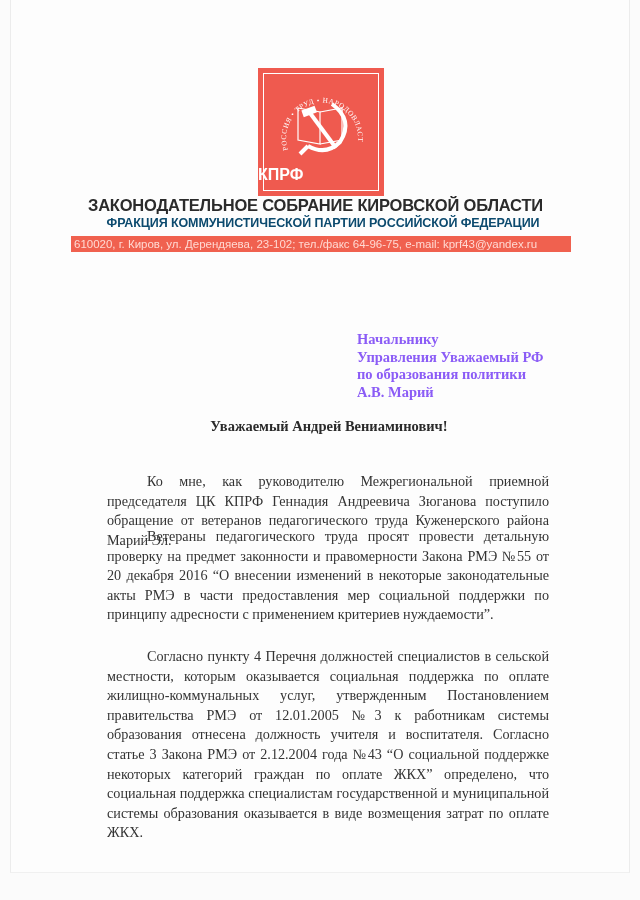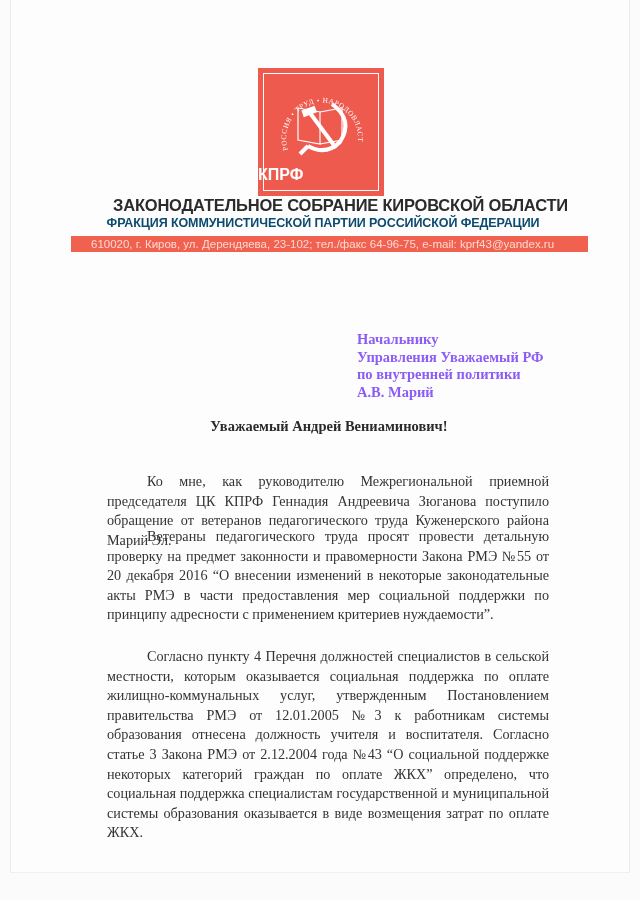--- a/index.html
+++ b/index.html
@@ -7,26 +7,26 @@
     width: 640px; height: 900px; background: #fbfbfb; position: relative; overflow: hidden;
     font-family: "Liberation Serif", serif; color: #2a2a2a;
   }
   .page { position: absolute; left: 10px; top: 0; width: 618px; height: 872px; background: #fdfdfd;
     border-left: 1px solid #ececec; border-right: 1px solid #ececec; border-bottom: 1px solid #f0f0f0; }
   .logo { position: absolute; left: 258px; top: 68px; width: 126px; height: 128px; background: #ef5a4f; }
   .logo .inner { position: absolute; left: 5px; top: 5px; right: 5px; bottom: 5px; border: 1.5px solid #ffffff; }
   .logo svg { position: absolute; left: 0; top: 0; }
   .logo .brand { position: absolute; left: 0; right: 0; bottom: 12px; text-align: left; color: #ffffff;
     font-family: "Liberation Sans", sans-serif; font-weight: bold; font-size: 16px; letter-spacing: 0px; }
-  .org-title { position: absolute; left: 88px; top: 196px; width: 480px; text-align: right;
+  .org-title { position: absolute; left: 88px; top: 196px; width: 480px; text-align: left;
     font-family: "Liberation Sans", sans-serif; font-weight: bold; font-size: 16.5px; color: #2b2b2b; letter-spacing: -0.2px; }
   .org-subtitle { position: absolute; left: 88px; top: 216px; width: 470px; text-align: center;
     font-family: "Liberation Sans", sans-serif; font-weight: bold; font-size: 12.5px; color: #0c4a6e; letter-spacing: -0.1px; }
   .contact { position: absolute; left: 71px; top: 236px; width: 497px; height: 16px; background: #f0614f;
-    color: #ffd9d2; font-family: "Liberation Sans", sans-serif; font-size: 11.5px; line-height: 16px; padding-left: 20px; white-space: nowrap; overflow: hidden; }
+    color: #ffd9d2; font-family: "Liberation Sans", sans-serif; font-size: 11.5px; line-height: 16px; padding-left: 3px; white-space: nowrap; overflow: hidden; }
   .recipient { position: absolute; left: 357px; top: 331px; font-weight: bold; font-size: 14.5px; line-height: 17.5px; color: #8b5cf6; }
   .salutation { position: absolute; left: 0; width: 640px; top: 418px; text-align: center; font-weight: bold; font-size: 14.5px; }
   .salutation span { position: relative; left: 9px; text-align: center; }
   .body-text { position: absolute; left: 97px; width: 462px; font-size: 14.2px; line-height: 19.6px; text-align: justify; color: #333; }
   .body-text p { margin: 10px; text-indent: 40px; }
   .p1 { top: 462px; }
   .p2 { top: 517px; }
   .p3 { top: 637px; }
 </style>
 </head>
@@ -56,21 +56,21 @@
   <div class="brand">КПРФ</div>
 </div>
 
 <div class="org-title">ЗАКОНОДАТЕЛЬНОЕ СОБРАНИЕ КИРОВСКОЙ ОБЛАСТИ</div>
 <div class="org-subtitle">ФРАКЦИЯ КОММУНИСТИЧЕСКОЙ ПАРТИИ РОССИЙСКОЙ ФЕДЕРАЦИИ</div>
 <div class="contact">610020, г. Киров, ул. Дерендяева, 23-102; тел./факс 64-96-75, e-mail: kprf43@yandex.ru</div>
 
 <div class="recipient">
   <div>Начальнику</div>
   <div>Управления Уважаемый РФ</div>
-  <div>по внутренней политики</div>
+  <div>по образования политики</div>
   <div>А.В. Марий</div>
 </div>
 
 <div class="salutation"><span>Уважаемый Андрей Вениаминович!</span></div>
 
 <div class="body-text p1">
   <p>Ко мне, как руководителю Межрегиональной приемной председателя ЦК КПРФ Геннадия Андреевича Зюганова поступило обращение от ветеранов педагогического труда Куженерского района Марий Эл.</p>
 </div>
 <div class="body-text p2">
   <p>Ветераны педагогического труда просят провести детальную проверку на предмет законности и правомерности Закона РМЭ №55 от 20 декабря 2016 “О внесении изменений в некоторые законодательные акты РМЭ в части предоставления мер социальной поддержки по принципу адресности с применением критериев нуждаемости”.</p>

